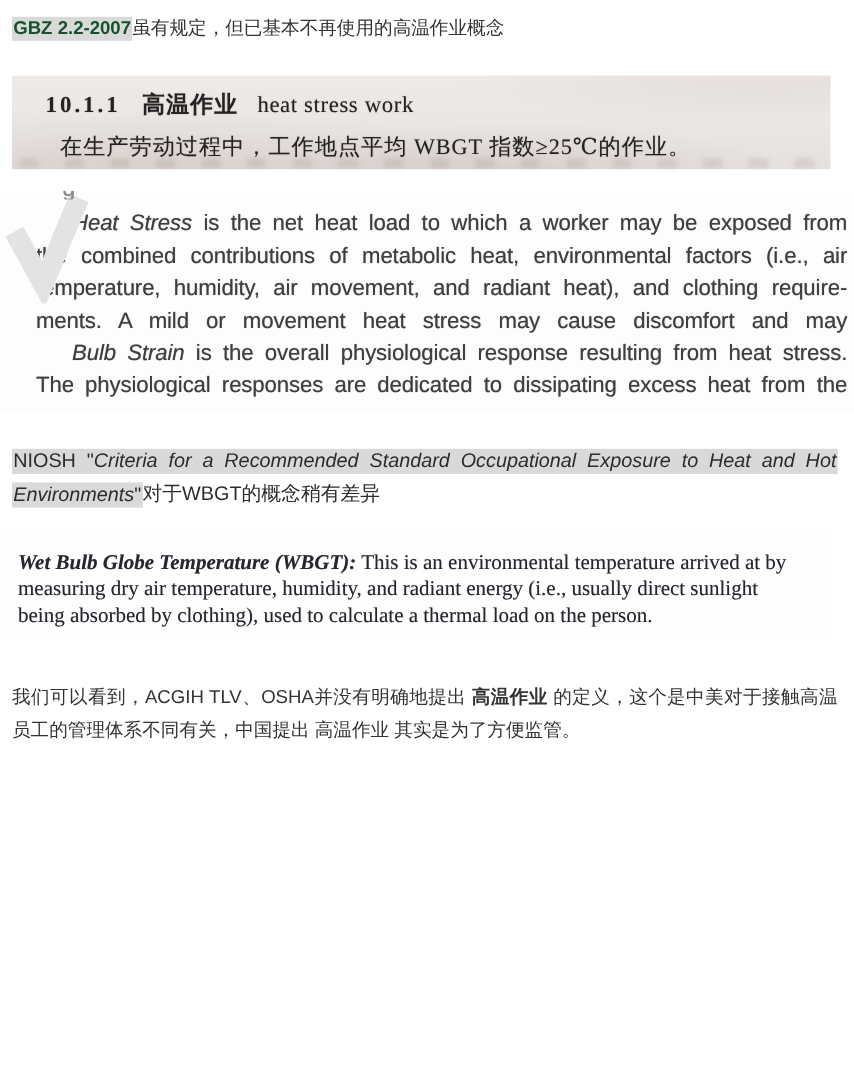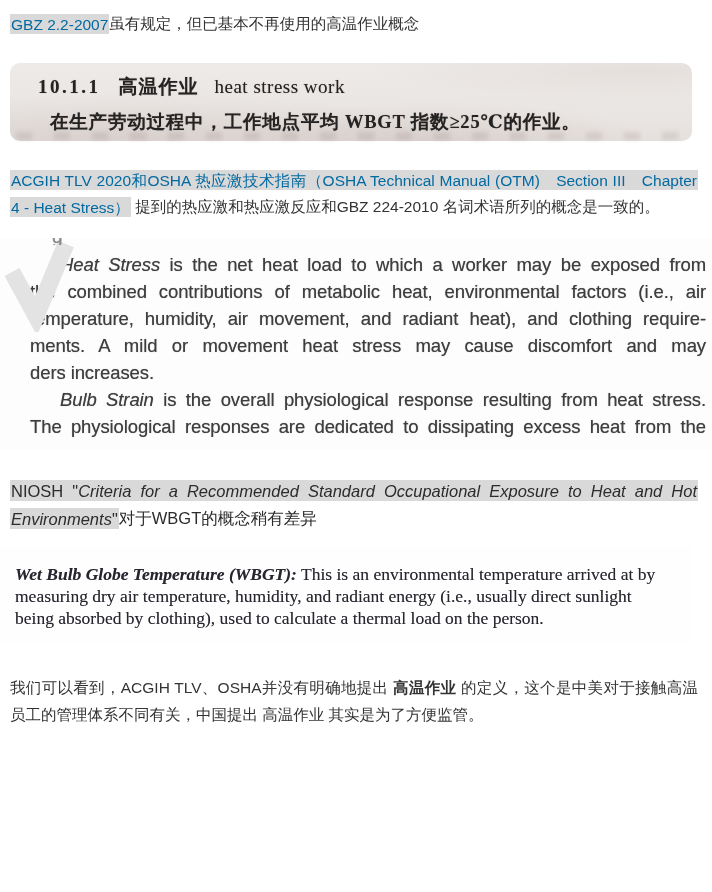--- a/index.html
+++ b/index.html
@@ -5,43 +5,42 @@
   html,body{margin:0;padding:0;}
   body{
     width:712px;height:892px;overflow:hidden;background:#ffffff;
     font-family:"Liberation Sans","DejaVu Sans",sans-serif;color:#333;
     position:relative;
   }
   .cn{font-size:15.5px;line-height:27px;margin:0 14px 0 10px;text-align:justify;color:#333;}
   .first{margin-top:10px;}
   .b{font-weight:bold;}
   .hl{background:#d9d9d9;padding:1.5px 1px;box-decoration-break:clone;-webkit-box-decoration-break:clone;}
-  .hlb{font-weight:normal;color:#0369a1;}
+  .hlb{font-weight:bold;color:#14532d;}
 
   
   .scan1{
     position:relative;margin:26px 20px 0 10px;height:56px;
     padding:11px 10px 11px 28px;color:#232323;
     background:
       radial-gradient(ellipse at 18% 95%, rgba(150,125,120,.16), transparent 42%),
       radial-gradient(ellipse at 62% 100%, rgba(140,115,110,.14), transparent 36%),
       radial-gradient(ellipse at 92% 8%, rgba(175,150,140,.12), transparent 30%),
       linear-gradient(#edeae8 0%, #e9e5e2 70%, #e5e0dd 100%);
     text-shadow:0 0 1px rgba(95,65,60,.45);
-    border-radius:10px;
   }
   .scan1:after{content:"";position:absolute;left:6px;right:6px;bottom:1px;height:8px;
     background:repeating-linear-gradient(90deg, rgba(120,100,95,.14) 0 16px, transparent 16px 38px);
     filter:blur(2px);}
   .s1l1{font-size:19px;white-space:nowrap;}
   .clauseno{font-weight:bold;letter-spacing:2.5px;margin-right:18px;font-family:"Liberation Serif","DejaVu Serif",serif;}
   .termcn{font-weight:bold;letter-spacing:1px;}
   .termen{font-family:"Liberation Serif","DejaVu Serif",serif;margin-left:16px;letter-spacing:.5px;}
   .s1l2{margin-top:9px;font-family:"Liberation Serif","DejaVu Serif",serif;
-    font-size:18.5px;letter-spacing:.8px;padding-left:12px;white-space:nowrap;font-weight:bold;}
+    font-size:18.5px;letter-spacing:.8px;padding-left:12px;white-space:nowrap;}
 
   
   .scan2{
     position:relative;margin-top:18px;background:#fdfdfd;
     padding:13px 6px 10px 30px;color:#3e3e3e;
     font-size:18.5px;line-height:27px;letter-spacing:-.1px;
     text-shadow:0 0 .8px rgba(0,0,0,.5);overflow:hidden;
   }
   .wm{position:absolute;left:2px;top:0;}
   .frag{position:absolute;top:0;left:52px;height:7px;overflow:hidden;}
@@ -75,35 +74,33 @@
 
   <p class="cn first"><span class="hl hlb">GBZ 2.2-2007</span><span>虽有规定，但已基本不再使用的高温作业概念</span></p>
 
   <div class="scan1">
     <div class="s1l1">
       <span class="clauseno">10.1.1</span><span class="termcn">高温作业</span><span class="termen">heat stress work</span>
     </div>
     <div class="s1l2">在生产劳动过程中，工作地点平均 WBGT 指数≥25℃的作业。</div>
   </div>
 
-  <p class="cn" style="margin-top:25px;"><span class="hl hlb">ACGIH TLV 2020和OSHA 热应激技术指南（OSHA Technical Manual (OTM)　Section III　Chapter 4 - Heat Stress）</span><span> 提到的热应激和热应激反应和GBZ 224-2010 名词术语所列的概念是一致的。</span></p>
 
   <div class="scan2">
     <svg class="wm" width="74" height="94" viewBox="0 0 74 94">
       <path d="M10 34 L34 78 L64 6" stroke="#e3e3e3" stroke-width="17" fill="none" stroke-linejoin="miter"></path>
     </svg>
     <div class="frag">
         <span>g</span>
       </div>
 
     <div class="s2l ind"><i>Heat Stress</i><span> is the net heat load to which a worker may be exposed from</span></div>
     <div class="s2l">the combined contributions of metabolic heat, environmental factors (i.e., air</div>
     <div class="s2l">temperature, humidity, air movement, and radiant heat), and clothing require-</div>
     <div class="s2l">ments. A mild or movement heat stress may cause discomfort and may</div>
-    <div class="s2l end">ders increases.</div>
     <div class="s2l ind"><i>Bulb Strain</i><span> is the overall physiological response resulting from heat stress.</span></div>
     <div class="s2l">The physiological responses are dedicated to dissipating excess heat from the</div>
   </div>
 
   <p class="cn niosh"><span class="hl"><span>NIOSH "</span><i>Criteria for a Recommended Standard Occupational Exposure to Heat and Hot Environments</i><span>"</span></span><span>对于WBGT的概念稍有差异</span></p>
 
   <div class="scan3"><span class="wbgt-term">Wet Bulb Globe Temperature (WBGT):</span><span> This is an environmental temperature arrived at by measuring dry air temperature, humidity, and radiant energy (i.e., usually direct sunlight being absorbed by clothing), used to calculate a thermal load on the person.</span></div>
 
 
   <p class="cn p5"><span>我们可以看到，ACGIH TLV、OSHA并没有明确地提出 </span><span class="b">高温作业</span><span> 的定义，这个是中美对于接触高温员工的管理体系不同有关，中国提出 高温作业 其实是为了方便监管。</span></p>

